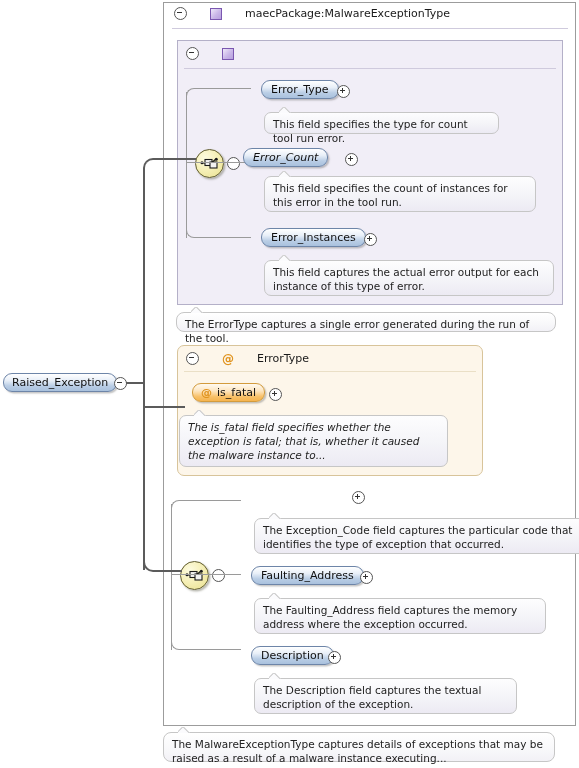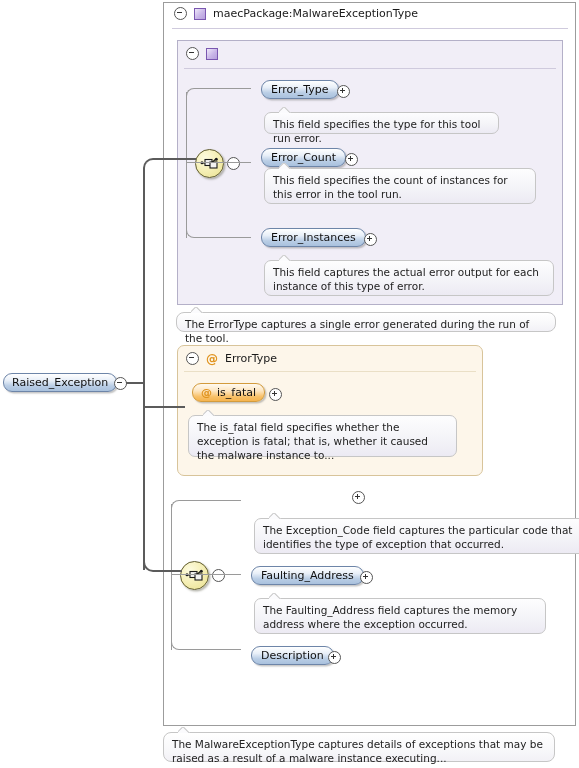--- a/index.html
+++ b/index.html
@@ -37,21 +37,21 @@
     box-sizing: border-box;
     border: 1px solid #d8c49a;
     border-radius: 7px;
     background: #fdf6ea;
   }
 
   .box-header {
     position: absolute;
     display: flex;
     align-items: center;
-    gap: 7px;
+    gap: 23px;
     font-size: 11px;
     color: #1a1a1a;
     white-space: nowrap;
   }
   .hdr-rule {
     position: absolute;
     height: 1px;
     background: #cfcadd;
   }
   .hdr-rule.attr {
@@ -259,28 +259,28 @@
   <div class="ln thin" style="left:186px; top:162px; width:65px; height:1px;"></div>
   <div class="curve thin" style="left:186px; top:228px; width:10px; height:10px; border-width:0 0 1px 1px; border-bottom-left-radius:8px;"></div>
   <div class="ln thin" style="left:195px; top:237px; width:56px; height:1px;"></div>
 
   <div class="node" style="left:261px; top:80px;">
     <span>Error_Type</span>
   </div>
   <span class="toggle plus abs" style="left:337px; top:85px;"></span>
   <div class="doc" style="left:264px; top:112px; width:235px; height:22px;">
     <span class="tail"></span>
-    <span>This field specifies the type for this tool run error.</span>
-  </div>
-
-  <div class="node" style="left:261px; top:148px;">
+    <span>This field specifies the type for count tool run error.</span>
+  </div>
+
+  <div class="node" style="left:243px; top:148px;font-style:italic;">
     <span>Error_Count</span>
   </div>
   <span class="toggle plus abs" style="left:345px; top:153px;"></span>
-  <div class="doc" style="left:264px; top:168px; width:272px; height:36px;">
+  <div class="doc" style="left:264px; top:176px; width:272px; height:36px;">
     <span class="tail"></span>
     <span>This field specifies the count of instances for this error in the tool run.</span>
   </div>
 
   <div class="node" style="left:261px; top:228px;">
     <span>Error_Instances</span>
   </div>
   <span class="toggle plus abs" style="left:364px; top:233px;"></span>
   <div class="doc" style="left:264px; top:260px; width:290px; height:36px;">
     <span class="tail"></span>
@@ -299,21 +299,21 @@
     <span class="at-icon">@</span>
     <span>ErrorType</span>
   </div>
   <div class="hdr-rule attr" style="left:184px; top:371px; width:292px;"></div>
 
   <div class="node attr-node" style="left:192px; top:383px;">
     <span class="at-icon">@</span>
     <span>is_fatal</span>
   </div>
   <span class="toggle plus abs" style="left:269px; top:388px;"></span>
-  <div class="doc" style="left:188px; top:415px; width:269px; height:42px;">
+  <div class="doc" style="left:179px; top:415px; width:269px; height:52px;font-style:italic;">
     <span class="tail"></span>
     <span>The is_fatal field specifies whether the exception is fatal; that is, whether it caused the malware instance to...</span>
   </div>
 
   <div class="seq" style="left:180px; top:561px;">
     <svg width="27" height="27" viewBox="0 0 27 27">
       <rect x="9" y="9.5" width="7" height="6" fill="#f2f2f2" stroke="#1a1a1a" stroke-width="1.1"></rect>
       <rect x="14" y="12" width="7" height="6" fill="#f2f2f2" stroke="#1a1a1a" stroke-width="1.1"></rect>
       <path d="M6.5 12.8 L9 12.8 M16 12.2 L19.5 9.6" stroke="#1a1a1a" stroke-width="1.2" fill="none"></path>
       <circle cx="6" cy="12.8" r="1.5" fill="#1a1a1a"></circle>
@@ -342,20 +342,24 @@
   <span class="toggle plus abs" style="left:360px; top:571px;"></span>
   <div class="doc" style="left:254px; top:598px; width:292px; height:36px;">
     <span class="tail"></span>
     <span>The Faulting_Address field captures the memory address where the exception occurred.</span>
   </div>
 
   <div class="node" style="left:251px; top:646px;">
     <span>Description</span>
   </div>
   <span class="toggle plus abs" style="left:328px; top:651px;"></span>
+  <div class="doc" style="left:254px; top:678px; width:263px; height:36px;">
+    <span class="tail"></span>
+    <span>The Description field captures the textual description of the exception.</span>
+  </div>
 
   <div class="node-left" style="left:3px; top:373px;">
     <span>Raised_Exception</span>
   </div>
   <span class="toggle abs" style="left:114px; top:377px;"></span>
 
 
   <div class="ln" style="left:126px; top:382px; width:18px; height:2px;"></div>
   <div class="ln" style="left:143px; top:168px; width:2px; height:402px;"></div>
   <div class="curve" style="left:143px; top:158px; width:12px; height:12px; border-width:2px 0 0 2px; border-top-left-radius:10px;"></div>

